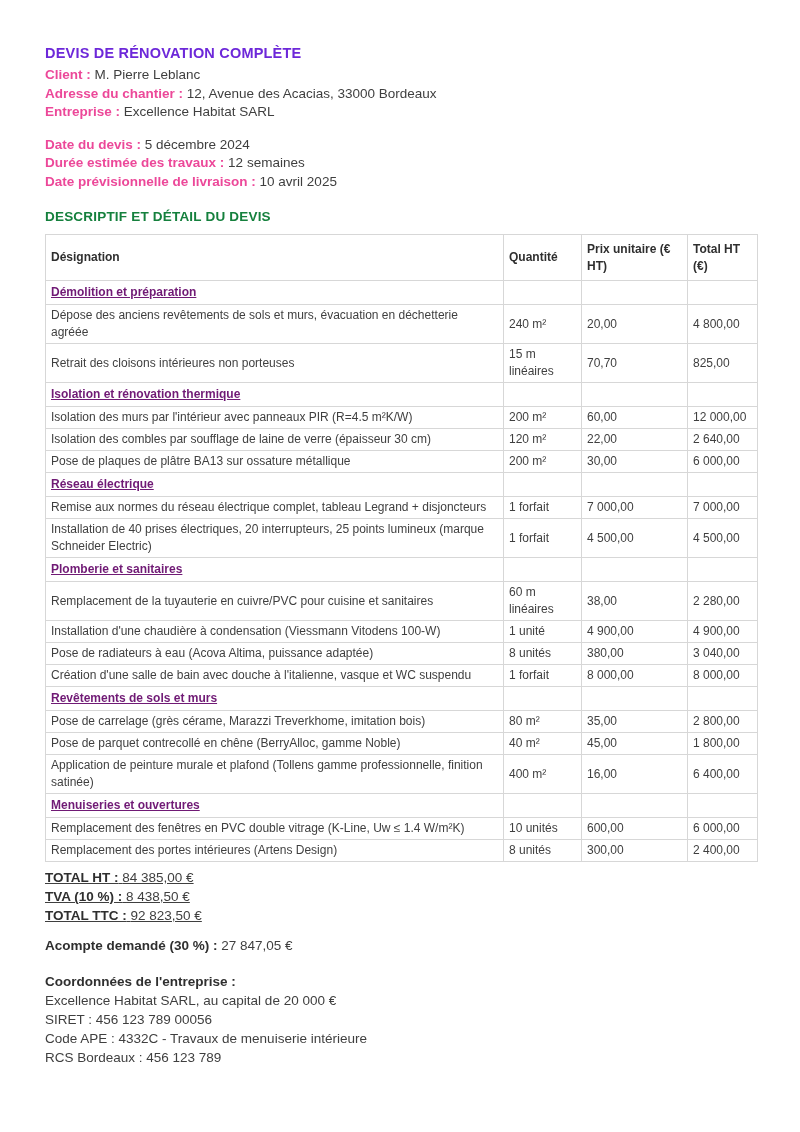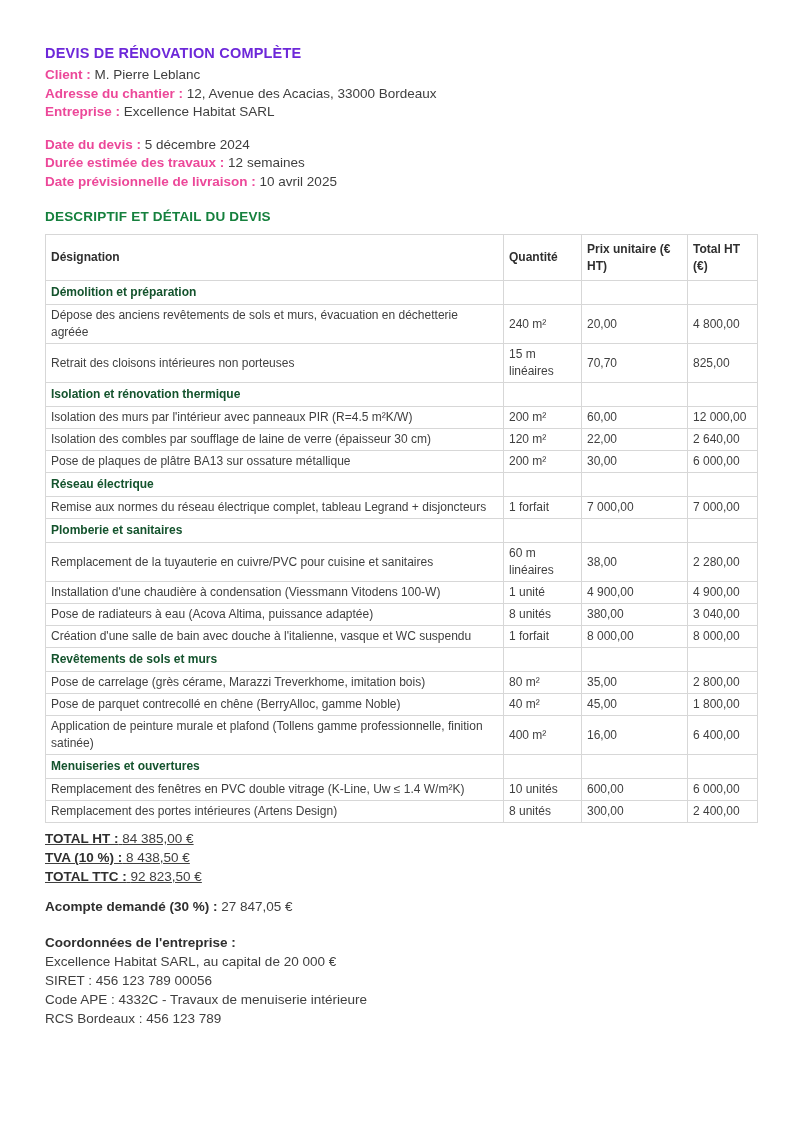--- a/index.html
+++ b/index.html
@@ -64,22 +64,23 @@
     padding: 6px 5px;
     line-height: 16.5px;
   }
   table.devis td {
     padding: 2px 5px;
     line-height: 17px;
     font-weight: normal;
   }
   table.devis td.section-cell {
     font-weight: bold;
-    color: #14532d;
+    color: #701a75;
     padding: 3px 5px;
+    text-decoration: underline;
   }
   table.devis td.empty-cell { height: 16px; }
   .totals {
     margin-top: 6px;
     text-decoration: underline;
   }
   .totals p, .acompte, .company p {
     margin: 0;
     font-size: 13.5px;
     line-height: 19px;
@@ -174,20 +175,26 @@
           <td class="empty-cell"></td>
           <td class="empty-cell"></td>
         </tr>
         <tr>
           <td>Remise aux normes du réseau électrique complet, tableau Legrand + disjoncteurs</td>
           <td>1 forfait</td>
           <td>7 000,00</td>
           <td>7 000,00</td>
         </tr>
         <tr>
+          <td>Installation de 40 prises électriques, 20 interrupteurs, 25 points lumineux (marque Schneider Electric)</td>
+          <td>1 forfait</td>
+          <td>4 500,00</td>
+          <td>4 500,00</td>
+        </tr>
+        <tr>
           <td class="section-cell">Plomberie et sanitaires</td>
           <td class="empty-cell"></td>
           <td class="empty-cell"></td>
           <td class="empty-cell"></td>
         </tr>
         <tr>
           <td>Remplacement de la tuyauterie en cuivre/PVC pour cuisine et sanitaires</td>
           <td>60 m linéaires</td>
           <td>38,00</td>
           <td>2 280,00</td>

